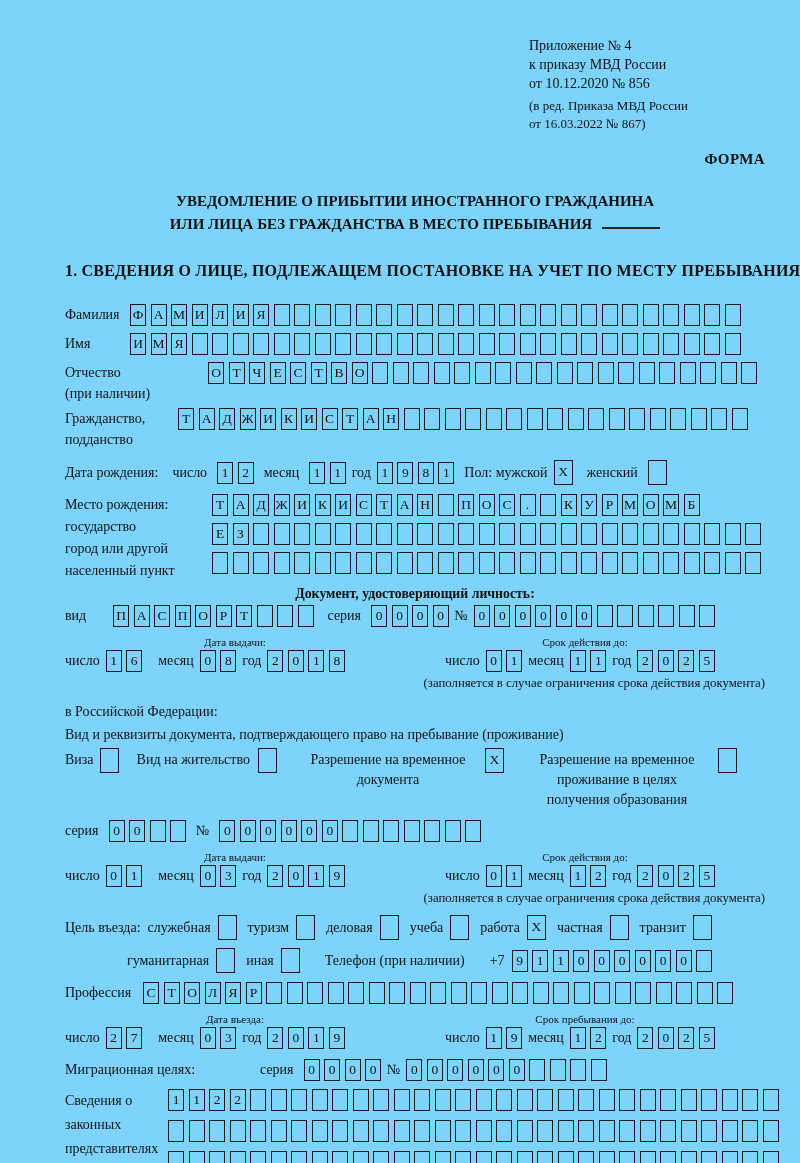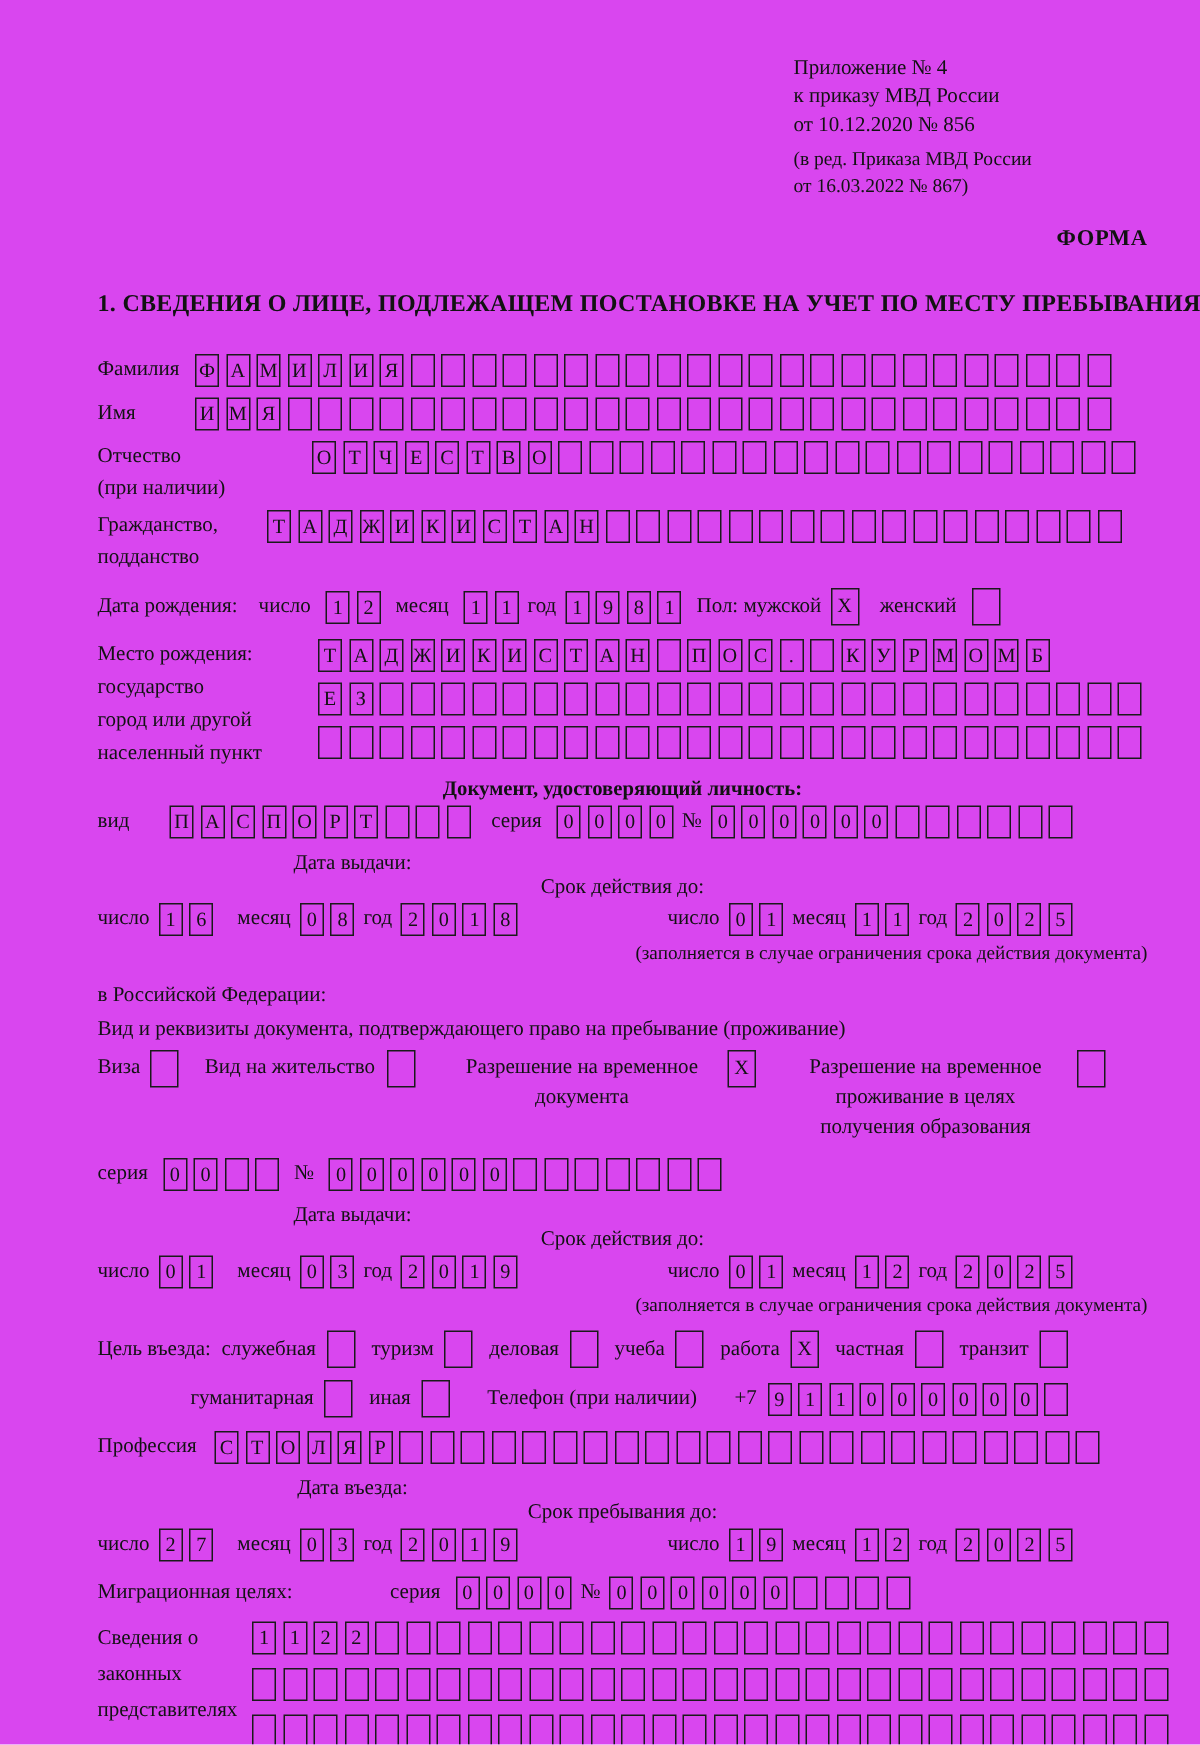--- a/index.html
+++ b/index.html
@@ -1,16 +1,16 @@
 <!DOCTYPE html>
 <html><head>
 <meta charset="utf-8">
 <style>
   html,body{margin:0;padding:0;background:#fff;}
-  .page{width:800px;height:1163px;background:#d946ef;color:#121212;
+  .page{width:800px;height:1163px;background:#7dd3fc;color:#121212;
         font-family:"Liberation Serif",serif;box-sizing:border-box;
         padding:36px 35px 12px 65px;overflow:hidden;position:relative;}
   .hdr{margin-left:auto;width:236px;font-size:14px;line-height:19px;}
   .hdr .ed{font-size:13px;line-height:18px;margin-top:4px;}
   .forma{text-align:right;font-weight:bold;font-size:15px;margin-top:18px;letter-spacing:.4px;}
   .title{text-align:center;font-weight:bold;font-size:15px;line-height:23px;margin-top:22px;}
   .blank-line{display:inline-block;width:58px;border-bottom:2px solid #222;height:12px;margin-left:10px;}
   .sec{font-weight:bold;font-size:16px;margin-top:26px;white-space:nowrap;letter-spacing:.2px;}
 
   .frow{display:flex;align-items:center;margin-top:7px;}
@@ -21,21 +21,21 @@
   .cb .cell{flex-basis:19px;width:19px;height:25px;line-height:22px;}
   .lbl{font-size:14px;}
   .w-surname{width:65px;flex:0 0 65px;}
   .w-patr{width:143px;flex:0 0 143px;line-height:21px;}
   .w-cit{width:113px;flex:0 0 113px;line-height:21px;}
   .w-place{width:147px;flex:0 0 147px;line-height:22px;}
   .w-kind{width:48px;flex:0 0 48px;}
   .w-prof{width:78px;flex:0 0 78px;}
   .stack{display:flex;flex-direction:column;gap:7px;}
   .dg{display:flex;align-items:center;gap:6px;}
-  .dh{display:flex;margin-top:9px;font-size:14px;flex-direction:column;}
+  .dh{display:flex;margin-top:9px;font-size:11px;}
   .dh .c1{width:340px;text-align:center;}
   .dh .c2{flex:1;text-align:center;}
   .dr{display:flex;align-items:center;margin-top:2px;}
   .dr .g1{width:340px;}
   .dr .g2{margin-left:40px;}
   .note-r{font-size:12.8px;text-align:right;margin-top:4px;}
   .intro{font-size:14px;margin-top:9px;line-height:23px;}
   .opt{display:flex;align-items:flex-start;margin-top:4px;font-size:14px;}
   .opt .olabel{line-height:20px;}
   .opt .center2{width:178px;text-align:center;margin-left:22px;}
@@ -59,20 +59,24 @@
     <div>к приказу МВД России</div>
     <div>от 10.12.2020 № 856</div>
     <div class="ed">
       <div>(в ред. Приказа МВД России</div>
       <div>от 16.03.2022 № 867)</div>
     </div>
   </div>
 
   <div class="forma">ФОРМА</div>
 
+  <div class="title">
+    <div>УВЕДОМЛЕНИЕ О ПРИБЫТИИ ИНОСТРАННОГО ГРАЖДАНИНА</div>
+    <div><span>ИЛИ ЛИЦА БЕЗ ГРАЖДАНСТВА В МЕСТО ПРЕБЫВАНИЯ</span><span class="blank-line"></span></div>
+  </div>
 
   <div class="sec">1. СВЕДЕНИЯ О ЛИЦЕ, ПОДЛЕЖАЩЕМ ПОСТАНОВКЕ НА УЧЕТ ПО МЕСТУ ПРЕБЫВАНИЯ</div>
 
   <div class="frow" style="margin-top:24px;">
     <span class="lbl w-surname">Фамилия</span>
     <span class="cells">
         <span class="cell">Ф</span>
         <span class="cell">А</span>
         <span class="cell">М</span>
         <span class="cell">И</span>

